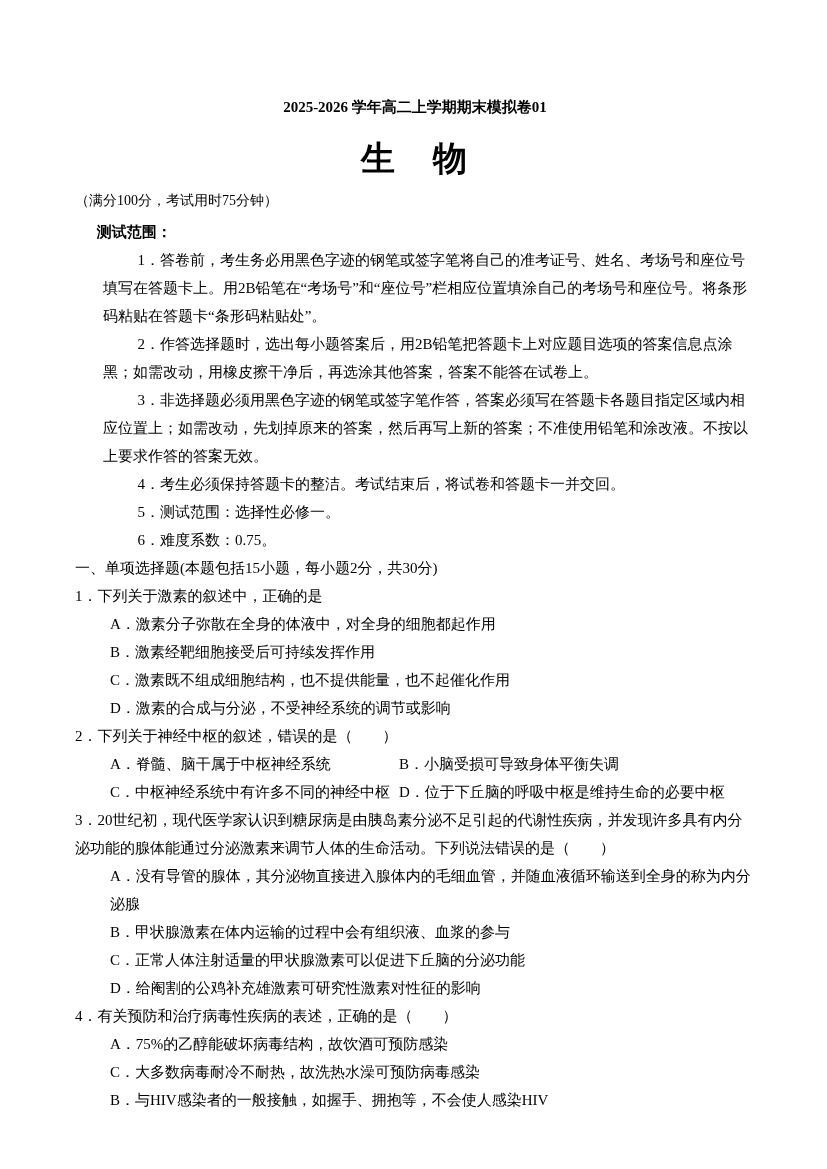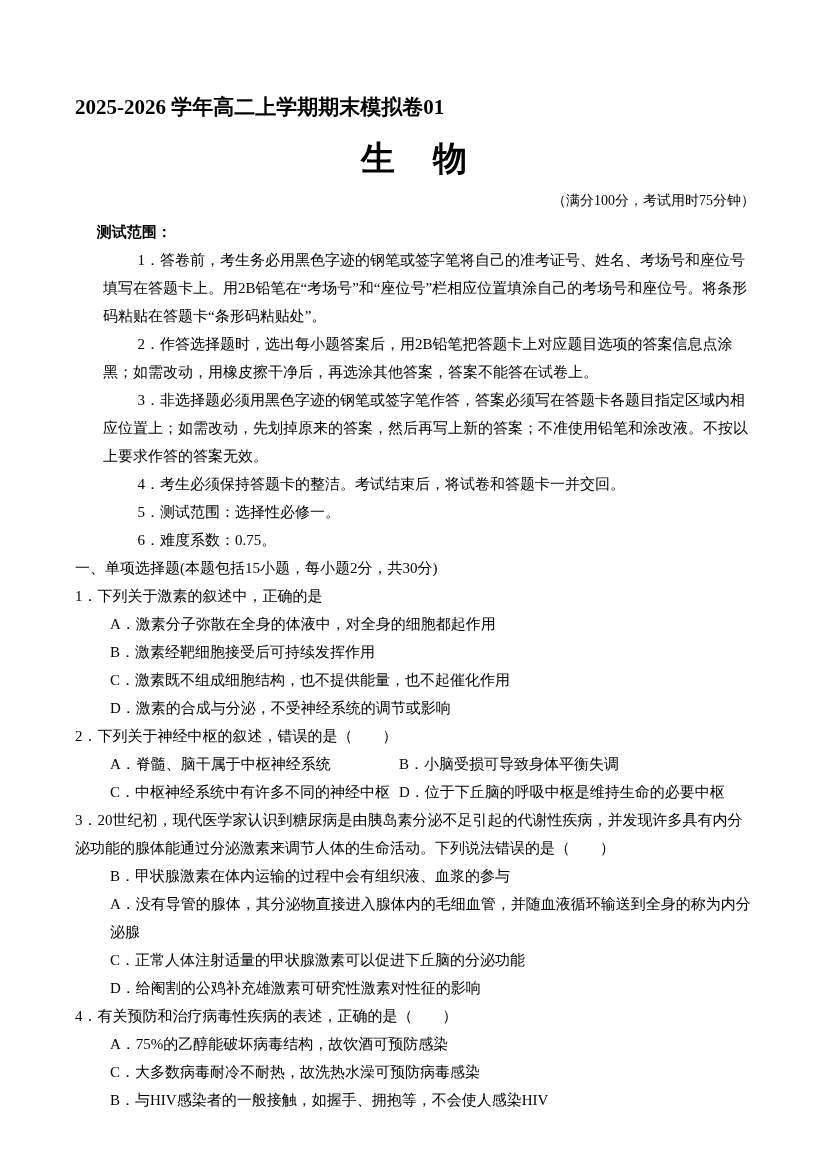--- a/index.html
+++ b/index.html
@@ -13,38 +13,38 @@
     box-sizing: border-box;
     background: #ffffff;
     color: #000000;
     padding: 92px 72px 0 75px;
     font-family: "Liberation Serif", "DejaVu Serif", serif;
     font-size: 15px;
     line-height: 28px;
     overflow: hidden;
   }
   .title {
-    font-size: 21px;
+    font-size: 15px;
     font-weight: bold;
-    text-align: left;
+    text-align: center;
     margin: 0 0 20px 0;
     line-height: 30px;
     font-family: Liberation Serif, serif;
   }
   .subject {
     font-size: 34px;
     font-weight: bold;
     text-align: center;
     margin: 0 0 12px 0;
     line-height: 34px;
     letter-spacing: 2px;
   }
   .exam-info {
     font-size: 14px;
-    text-align: right;
+    text-align: left;
     margin: 0 0 4px 0;
     line-height: 26px;
   }
   p { margin: 0; }
   .notice-heading {
     font-weight: bold;
     text-indent: 1.45em;
   }
   .notice-item {
     text-indent: 2.3em;
@@ -102,22 +102,22 @@
       <span class="col2">B．小脑受损可导致身体平衡失调</span>
     </div>
     <div class="option-row">
       <span class="col1">C．中枢神经系统中有许多不同的神经中枢</span>
       <span class="col2">D．位于下丘脑的呼吸中枢是维持生命的必要中枢</span>
     </div>
   </div>
 
   <div class="question">
     <p class="stem">3．20世纪初，现代医学家认识到糖尿病是由胰岛素分泌不足引起的代谢性疾病，并发现许多具有内分泌功能的腺体能通过分泌激素来调节人体的生命活动。下列说法错误的是（　　）</p>
+    <p class="option">A．没有导管的腺体，其分泌物直接进入腺体内的毛细血管，并随血液循环输送到全身的称为内分泌腺</p>
     <p class="option">B．甲状腺激素在体内运输的过程中会有组织液、血浆的参与</p>
-    <p class="option">A．没有导管的腺体，其分泌物直接进入腺体内的毛细血管，并随血液循环输送到全身的称为内分泌腺</p>
     <p class="option">C．正常人体注射适量的甲状腺激素可以促进下丘脑的分泌功能</p>
     <p class="option">D．给阉割的公鸡补充雄激素可研究性激素对性征的影响</p>
   </div>
 
   <div class="question">
     <p class="stem">4．有关预防和治疗病毒性疾病的表述，正确的是（　　）</p>
     <p class="option">A．75%的乙醇能破坏病毒结构，故饮酒可预防感染</p>
     <p class="option">C．大多数病毒耐冷不耐热，故洗热水澡可预防病毒感染</p>
     <p class="option">B．与HIV感染者的一般接触，如握手、拥抱等，不会使人感染HIV</p>
   </div>

